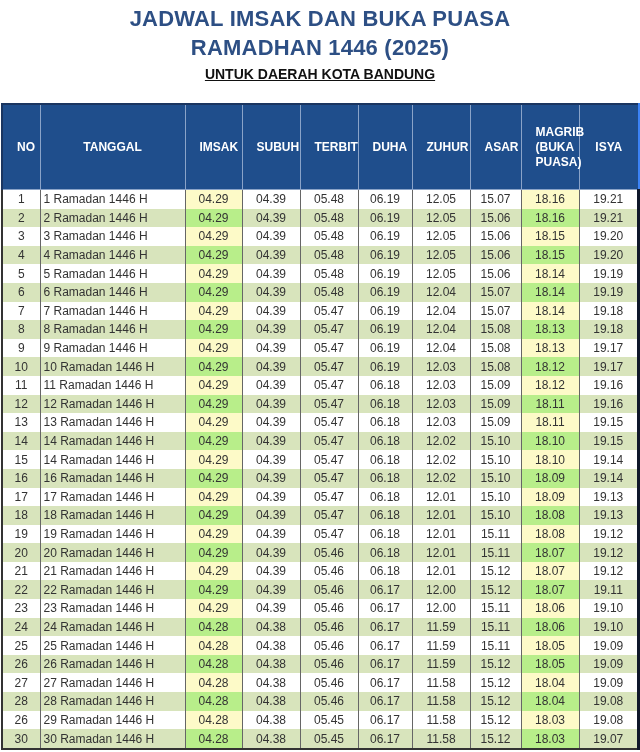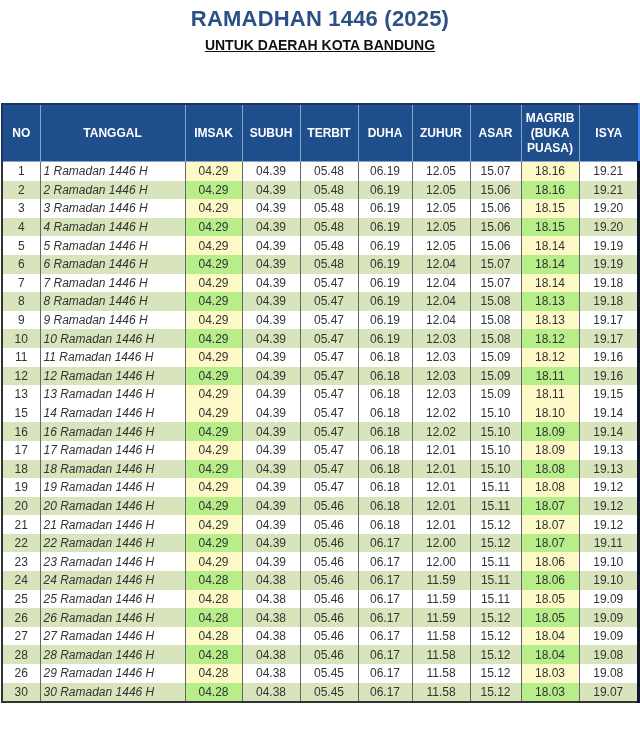--- a/index.html
+++ b/index.html
@@ -10,43 +10,44 @@
     font-family: "Liberation Sans", sans-serif; letter-spacing: 0.2px;
   }
   .subtitle { color: #111; font-weight: bold; font-size: 14px; line-height: 20px; margin-top: 2px; text-decoration: underline; }
   table.sched {
     position: absolute; top: 103px; left: 1px;
     border-collapse: collapse; width: 637px; table-layout: fixed;
     font-size: 12px; color: #333;
   }
   table.sched th {
     background: #1f4e8c; color: #ffffff; font-weight: bold; font-size: 12px;
-    border: 1px solid #8aa3c8; border-top: 2px solid #1a3560; height: 56px; padding: 0;
+    border: 1px solid #8aa3c8; border-top: 2px solid #1a3560; height: 56px; padding: 14px;
     text-align: center; line-height: 15px;
   }
   table.sched th:first-child { border-left: 2px solid #1a3560; margin-top: 16px; }
   table.sched th:last-child { border-right: 2px solid #3b82f6; }
   table.sched td {
     height: 18.6px; padding: 0; text-align: center;
     border-left: 1px solid #666; border-right: 1px solid #666;
     white-space: nowrap; overflow: hidden;
   }
-  table.sched td.tanggal { text-align: left; padding-left: 3px; font-style: italic; }
+  table.sched td.tanggal { text-align: left; padding-left: 3px; }
   table.sched td:first-child { border-left: 2px solid #333; }
   table.sched td:last-child { border-right: 4px solid #0f172a; }
   table.sched tr.odd td { background: #ffffff; }
   table.sched tr.even td { background: #d8e4bc; }
   table.sched tr.odd td.hl { background: #fdfac8; }
   table.sched tr.even td.hl { background: #b8ee8a; }
   table.sched tr:last-child td { border-bottom: 2px solid #333; margin-left: 8px; }
 </style>
 </head>
 <body>
 
 <div class="header">
+  <div class="title1">JADWAL IMSAK DAN BUKA PUASA</div>
   <div class="title2">RAMADHAN 1446 (2025)</div>
   <div class="subtitle">UNTUK DAERAH KOTA BANDUNG</div>
 </div>
 
 <table class="sched">
   <colgroup>
     <col style="width:38px">
       <col style="width:145px">
       <col style="width:57px">
       <col style="width:58px">
@@ -225,20 +226,32 @@
         <td class="tanggal">13 Ramadan 1446 H</td>
         <td class="hl">04.29</td>
         <td>04.39</td>
         <td>05.47</td>
         <td>06.18</td>
         <td>12.03</td>
         <td>15.09</td>
         <td class="hl">18.11</td>
         <td>19.15</td>
       </tr>
+      <tr class="even">
+        <td>14</td>
+        <td class="tanggal">14 Ramadan 1446 H</td>
+        <td class="hl">04.29</td>
+        <td>04.39</td>
+        <td>05.47</td>
+        <td>06.18</td>
+        <td>12.02</td>
+        <td>15.10</td>
+        <td class="hl">18.10</td>
+        <td>19.15</td>
+      </tr>
       <tr class="odd">
         <td>15</td>
         <td class="tanggal">14 Ramadan 1446 H</td>
         <td class="hl">04.29</td>
         <td>04.39</td>
         <td>05.47</td>
         <td>06.18</td>
         <td>12.02</td>
         <td>15.10</td>
         <td class="hl">18.10</td>

